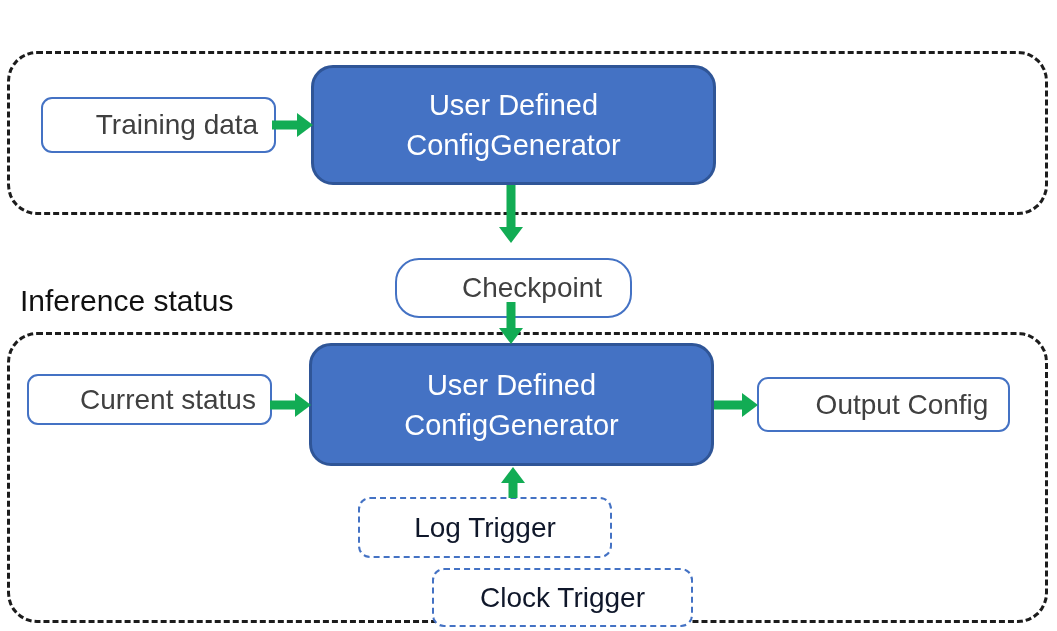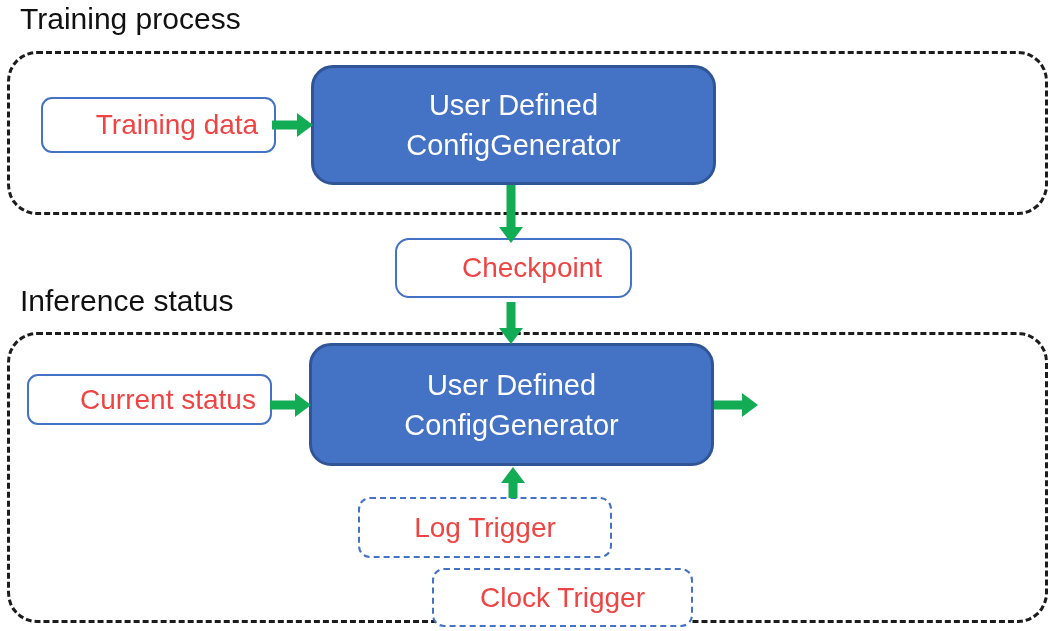--- a/index.html
+++ b/index.html
@@ -30,32 +30,32 @@
     box-sizing:border-box;
     background:transparent;
   }
   .white-box{
     position:absolute;
     background:#ffffff;
     border:2px solid var(--blue-line);
     border-radius:11px;
     box-sizing:border-box;
     display:flex;align-items:center;justify-content:center;
-    font-size:28px;color:#ef4444;
+    font-size:28px;color:#404040;
     white-space:nowrap;
     padding-left:37px;
   }
   .dashed-box{
     position:absolute;
     background:#ffffff;
     border:2px dashed var(--blue-line);
     border-radius:12px;
     box-sizing:border-box;
     display:flex;align-items:center;justify-content:center;
-    font-size:28px;color:#ef4444;
+    font-size:28px;color:#0f172a;
     white-space:nowrap;
   }
   .blue-box{
     position:absolute;
     background:var(--blue-fill);
     border:3px solid var(--blue-dark);
     border-radius:22px;
     box-sizing:border-box;
     display:flex;flex-direction:column;align-items:center;justify-content:center;
     font-size:29px;line-height:40px;color:#ffffff;
@@ -80,39 +80,38 @@
     border-left:12px solid transparent;border-right:12px solid transparent;
     border-bottom:16px solid var(--green);}
 
   
   #training-label{left:20px;top:2px;}
   #training-container{left:7px;top:51px;width:1041px;height:164px;}
   #training-data-box{left:41px;top:97px;width:235px;height:56px;}
   #arrow-train-in{left:272px;top:113px;width:41px;height:24px;}
   #train-generator-box{left:311px;top:65px;width:405px;height:120px;}
   #arrow-gen-to-ckpt{left:499px;top:185px;width:24px;height:58px;}
-  #checkpoint-box{left:395px;top:238px;width:237px;height:60px;border-radius:14px;justify-content:center;}
+  #checkpoint-box{left:395px;top:258px;width:237px;height:60px;border-radius:24px;justify-content:center;}
   #arrow-ckpt-to-gen{left:499px;top:302px;width:24px;height:42px;}
   #inference-label{left:20px;top:284px;}
   #inference-container{left:7px;top:332px;width:1041px;height:291px;}
   #current-status-box{left:27px;top:374px;width:245px;height:51px;}
   #arrow-infer-in{left:270px;top:393px;width:41px;height:24px;}
   #infer-generator-box{left:309px;top:343px;width:405px;height:123px;}
   #arrow-infer-out{left:714px;top:393px;width:44px;height:24px;}
   #output-config-box{left:757px;top:377px;width:253px;height:55px;}
   #arrow-trigger-up{left:501px;top:467px;width:24px;height:31px;}
   #log-trigger-box{left:358px;top:497px;width:254px;height:61px;z-index:2;}
   #clock-trigger-box{left:432px;top:568px;width:261px;height:59px;z-index:3;}
 </style>
 </head>
 <body>
 
 <div id="stage">
 
-  <div id="training-label" class="section-label">Training process</div>
 
   <div id="training-container" class="dashed-container"></div>
 
   <div id="training-data-box" class="white-box">
     <span>Training data</span>
   </div>
 
   <div id="arrow-train-in" class="arrow right">
     <span class="shaft"></span>
     <span class="head"></span>
@@ -153,20 +152,23 @@
   <div id="infer-generator-box" class="blue-box">
     <div>User Defined</div>
     <div>ConfigGenerator</div>
   </div>
 
   <div id="arrow-infer-out" class="arrow right">
     <span class="shaft"></span>
     <span class="head"></span>
   </div>
 
+  <div id="output-config-box" class="white-box">
+    <span>Output Config</span>
+  </div>
 
   <div id="arrow-trigger-up" class="arrow up">
     <span class="shaft"></span>
     <span class="head"></span>
   </div>
 
   <div id="log-trigger-box" class="dashed-box">
     <span>Log Trigger</span>
   </div>
 

